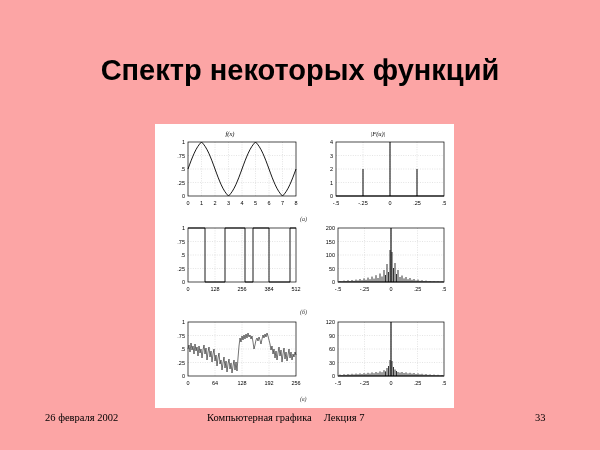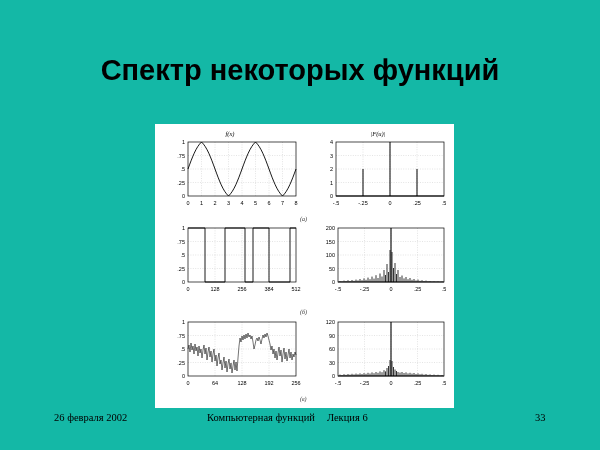--- a/index.html
+++ b/index.html
@@ -7,21 +7,21 @@
   }
   body {
     width: 600px; height: 450px;
     background: #FFFBA0;
     font-family: "Liberation Sans", sans-serif;
     overflow: hidden;
     position: relative;
   }
   .slide {
     position: absolute; inset: 0;
-    background: #14b8a6;
+    background: #fca5a5;
   }
   .title {
     position: absolute;
     top: 54px; left: 0; width: 600px;
     text-align: center;
     font-family: "Liberation Sans", sans-serif;
     font-weight: bold;
     font-size: 29px;
     letter-spacing: 0px;
     color: #000000;
@@ -50,21 +50,21 @@
   }
   
   .footer {
     position: absolute;
     left: 0; top: 412px;
     width: 600px; height: 20px;
     font-family: "Liberation Serif", serif;
     font-size: 10.5px;
     color: #000000;
   }
-  .footer .date  { position: absolute; left: 54px;  top: 0; white-space: nowrap; }
+  .footer .date  { position: absolute; left: 45px;  top: 0; white-space: nowrap; }
   .footer .mid   { position: absolute; left: 207px; top: 0; white-space: nowrap; }
   .footer .mid .lecture { margin-left: 12px; }
   .footer .pageno{ position: absolute; left: 535px; top: 0; }
 </style>
 </head>
 <body>
 
 <div class="slide">
 
   <div class="title">Спектр некоторых функций</div>
@@ -378,18 +378,18 @@
       </div>
 
       <div class="row-label" style="left:145px; top:272px;">(в)</div>
 
     </div>
   </div>
 
   <div class="footer">
     <span class="date">26 февраля 2002</span>
     <span class="mid">
-      <span>Компьютерная функций</span><span class="lecture">Лекция 6</span>
+      <span>Компьютерная графика</span><span class="lecture">Лекция 7</span>
     </span>
     <span class="pageno">33</span>
   </div>
 
 </div>
 
 </body></html>

